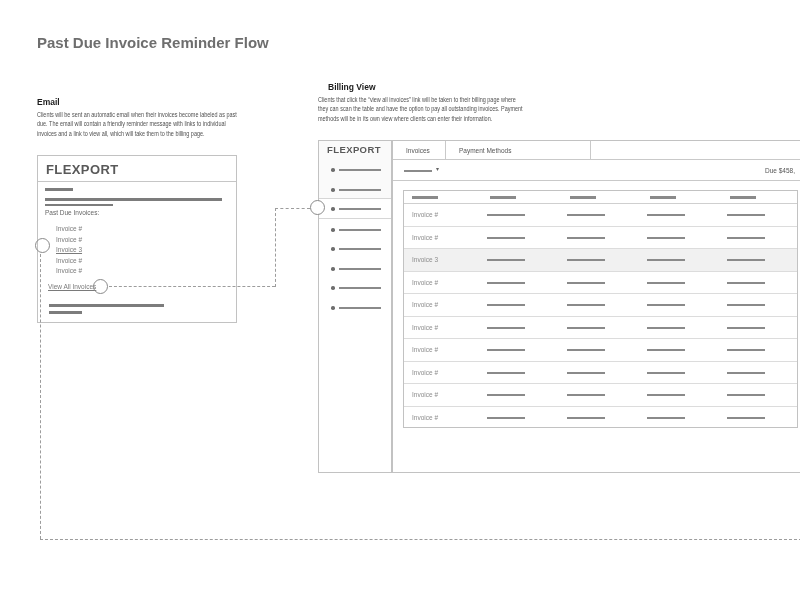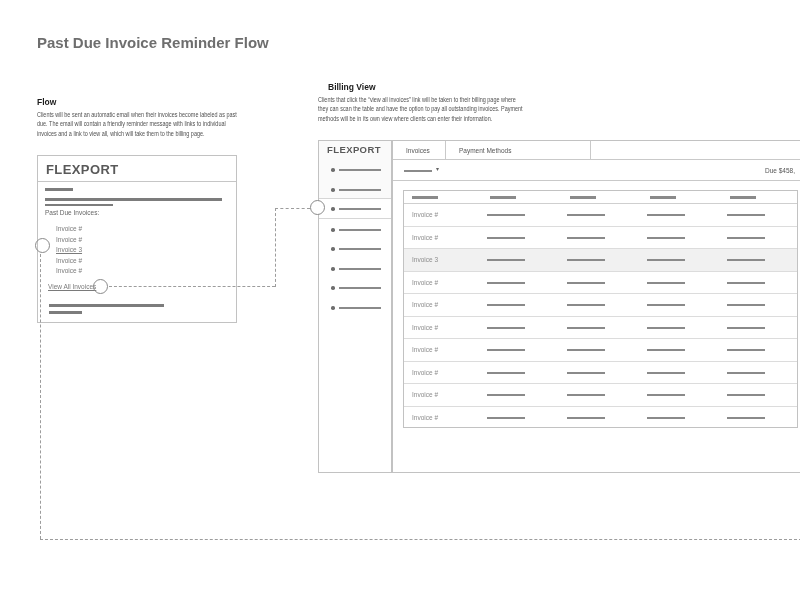--- a/index.html
+++ b/index.html
@@ -33,21 +33,21 @@
   .t-row .line{position:absolute;top:10px;width:38px;height:2px;background:#8a8a8a;}
   .hdr-line{position:absolute;top:5px;width:26px;height:2.5px;background:#8a8a8a;}
 </style>
 </head>
 <body>
 
 <div id="stage">
 
   <div class="page-title">Past Due Invoice Reminder Flow</div>
 
-  <div class="sec-heading" style="left:37px;top:97px;">Flow</div>
+  <div class="sec-heading" style="left:37px;top:97px;">Email</div>
   <div class="desc" style="left:37px;top:110px;">
     <div>Clients will be sent an automatic email when their invoices become labeled as past</div>
     <div>due. The email will contain a friendly reminder message with links to individual</div>
     <div>invoices and a link to view all, which will take them to the billing page.</div>
   </div>
 
   <div class="box" style="left:37px;top:155px;width:200px;height:168px;">
     <div class="logo" style="left:8px;top:6px;font-size:13px;">FLEXPORT</div>
     <div class="abs" style="left:0;top:25px;width:100%;border-top:1px solid #c6c6c6;"></div>
     <div class="ph" style="left:7px;top:32px;width:28px;height:2.5px;"></div>

